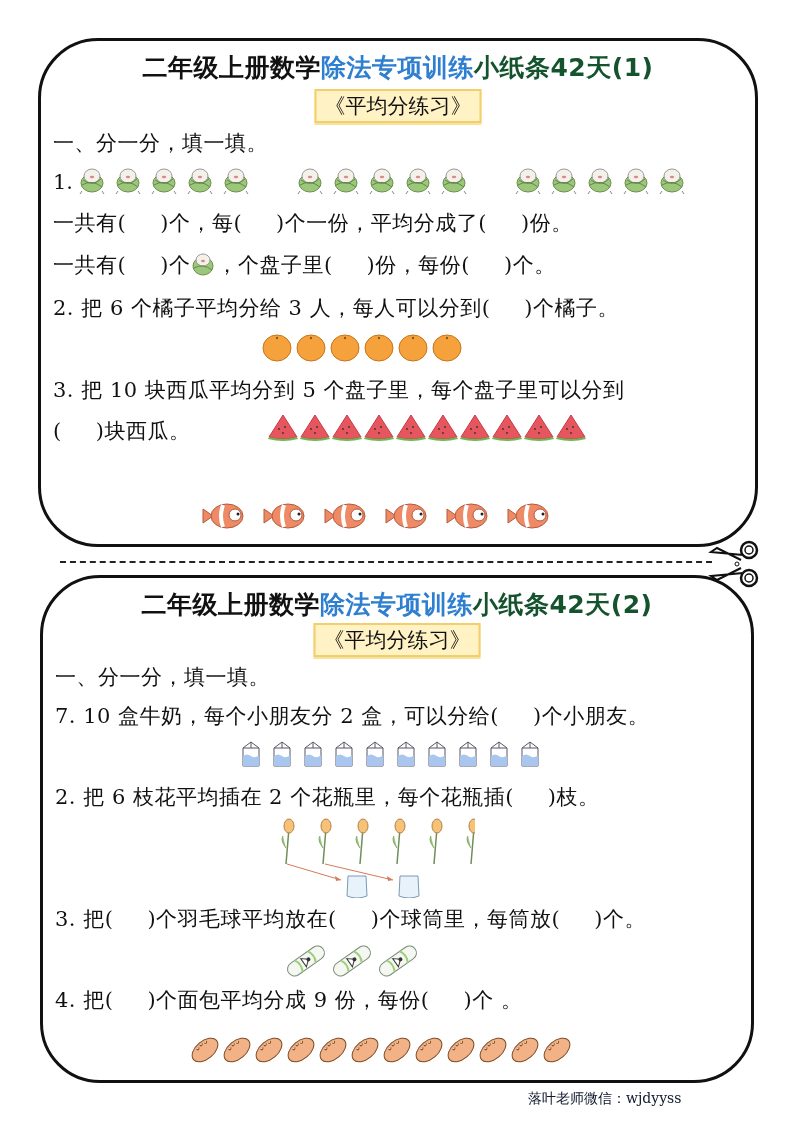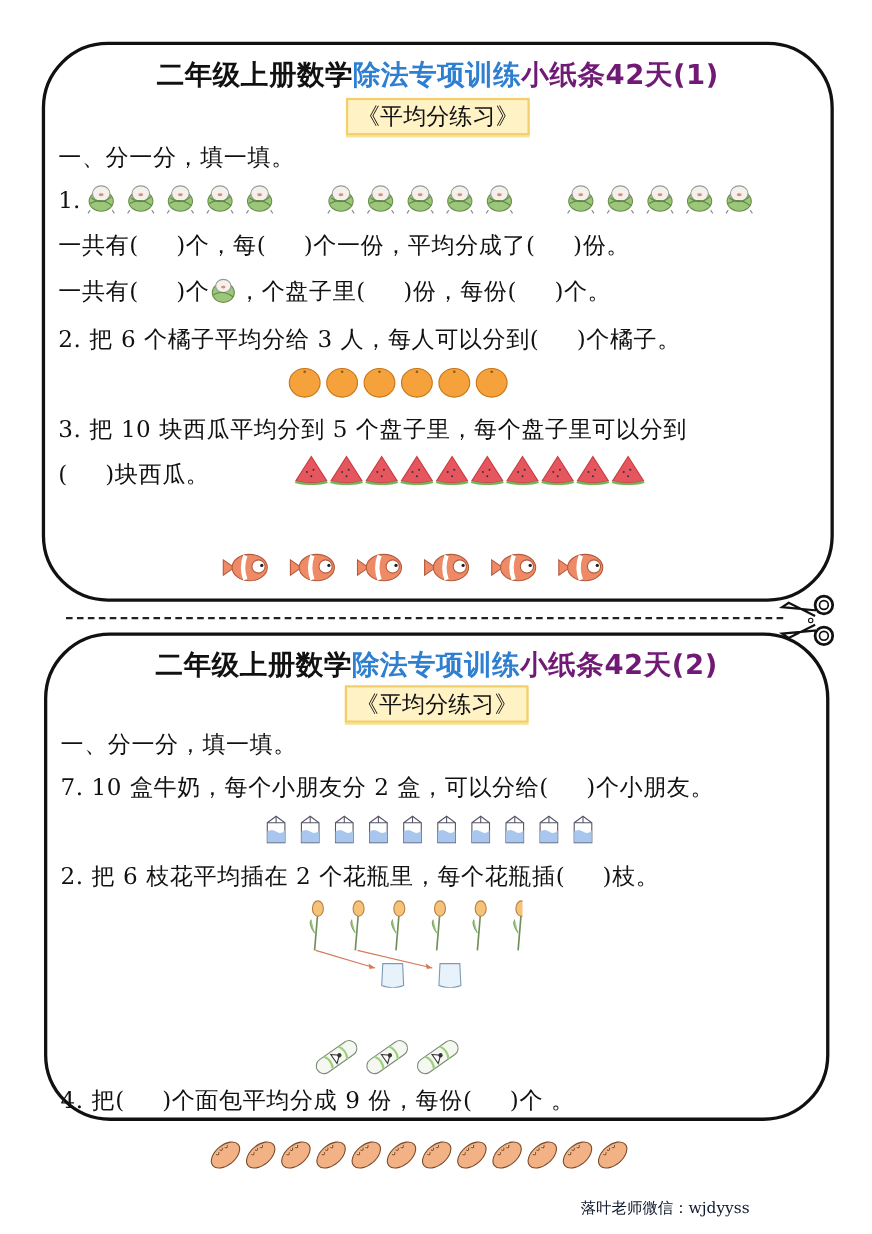--- a/index.html
+++ b/index.html
@@ -1,25 +1,25 @@
 <!DOCTYPE html>
 <html><head>
 <meta charset="utf-8">
 <style>
   html, body { margin:0; padding:0; background:#ffffff; }
   body { width:793px; height:1122px; position:relative; overflow:hidden;
          font-family: "DejaVu Serif", "Liberation Serif", serif; color:#111; }
   .card { position:absolute; border:3px solid #111; border-radius:60px; box-sizing:border-box; background:#fff; }
   #card1 { left:38px; top:38px; width:720px; height:509px; }
-  #card2 { left:40px; top:575px; width:714px; height:444px; }
+  #card2 { left:40px; top:575px; width:714px; height:508px; }
   .title { position:absolute; left:0; right:0; text-align:center; font-family:"DejaVu Sans", sans-serif;
            font-weight:bold; font-size:25px; letter-spacing:0.5px; white-space:nowrap; }
   .title .t-black { color:#111; }
   .title .t-blue { color:#2f7fd0; }
-  .title .t-red { color:#701a75; }
+  .title .t-red { color:#14532d; }
   .subtitle { position:absolute; left:50%; transform:translateX(-50%); background:#fff2c4; border:2px solid #f2cf6a;
               padding:1px 8px; font-size:21px; white-space:nowrap; box-shadow:0 2px 0 #f7e3a0; }
   .line { position:absolute; left:12px; font-size:21px; white-space:nowrap; letter-spacing:0.5px; }
   .blank { display:inline-block; width:34px; }
   .row { position:absolute; display:flex; align-items:center; }
   .ico { display:inline-block; }
   .cutline { position:absolute; left:60px; top:561px; width:652px; border-top:2px dashed #222; }
   .scissors { position:absolute; left:707px; top:540px; width:56px; height:48px; }
   .footer { position:absolute; left:528px; top:1090px; font-size:14px; color:#0f172a; font-family:"DejaVu Serif", serif; white-space:nowrap; }
 </style>
@@ -446,20 +446,23 @@
         <polygon points="118,62 112,58 113,63" fill="#d57a5a"></polygon>
         <g>
           <path d="M73 58 L91 58 L92 78 Q82 82 72 78 Z" fill="#e8f2fb" stroke="#7b9ab5"></path>
         </g>
         <g>
           <path d="M125 58 L143 58 L144 78 Q134 82 124 78 Z" fill="#e8f2fb" stroke="#7b9ab5"></path>
         </g>
       </svg>
   </div>
 
+  <div class="line" style="top:327px;">
+    <span>3. 把(</span><span class="blank"></span><span>)个羽毛球平均放在(</span><span class="blank"></span><span>)个球筒里，每筒放(</span><span class="blank"></span><span>)个。</span>
+  </div>
   <div id="tube-row" class="row" style="left:240px; top:366px;">
       <span class="ico" style="margin-right: 0px;"><svg width="46" height="34" viewBox="0 0 46 34">
           <g transform="rotate(-35 23 17)">
             <rect x="2" y="10" width="42" height="14" rx="7" fill="#f4f8f0" stroke="#7a8a7a"></rect>
             <path d="M14 10 Q18 17 14 24 M30 10 Q34 17 30 24" stroke="#9ccf7a" stroke-width="2" fill="none"></path>
             <path d="M20 12 L26 17 L20 22 Z" fill="#fff" stroke="#333"></path>
             <circle cx="26" cy="17" r="2" fill="#333"></circle>
           </g>
         </svg></span>
       <span class="ico" style="margin-right: 0px;"><svg width="46" height="34" viewBox="0 0 46 34">

